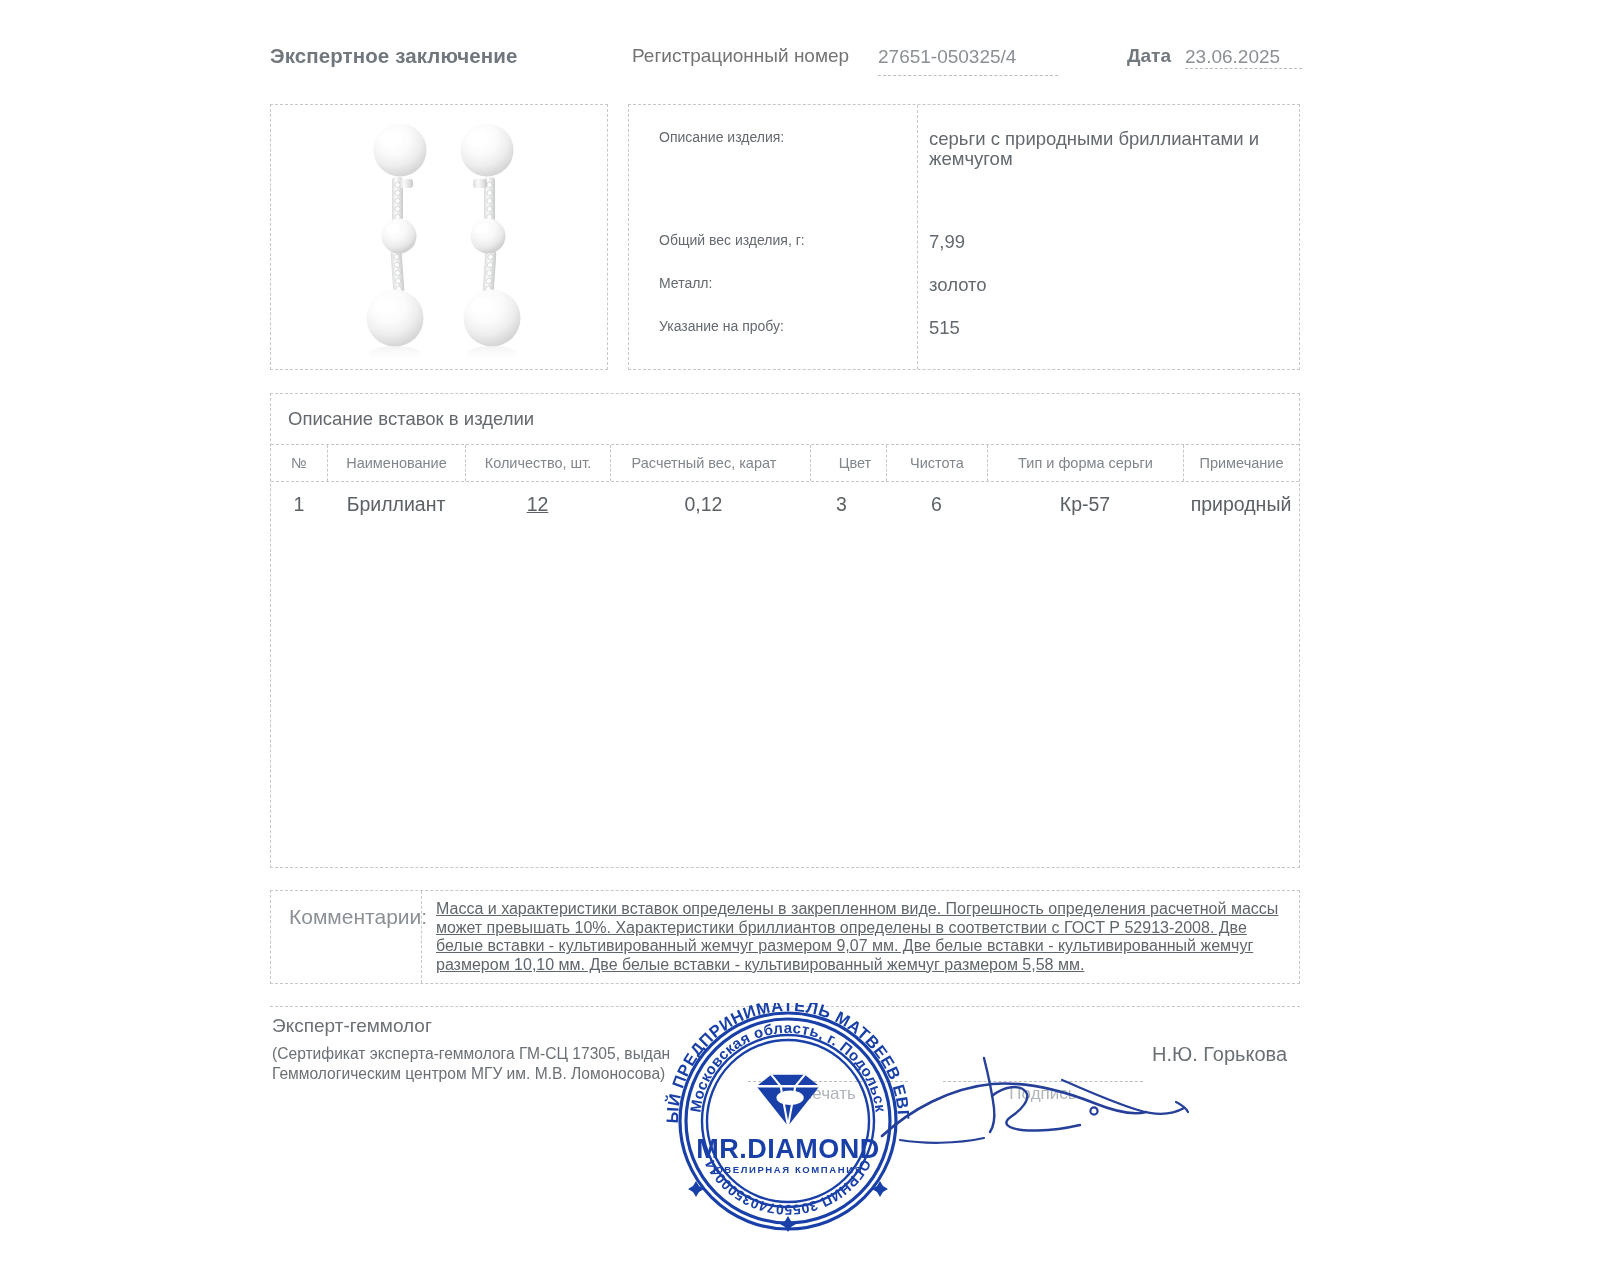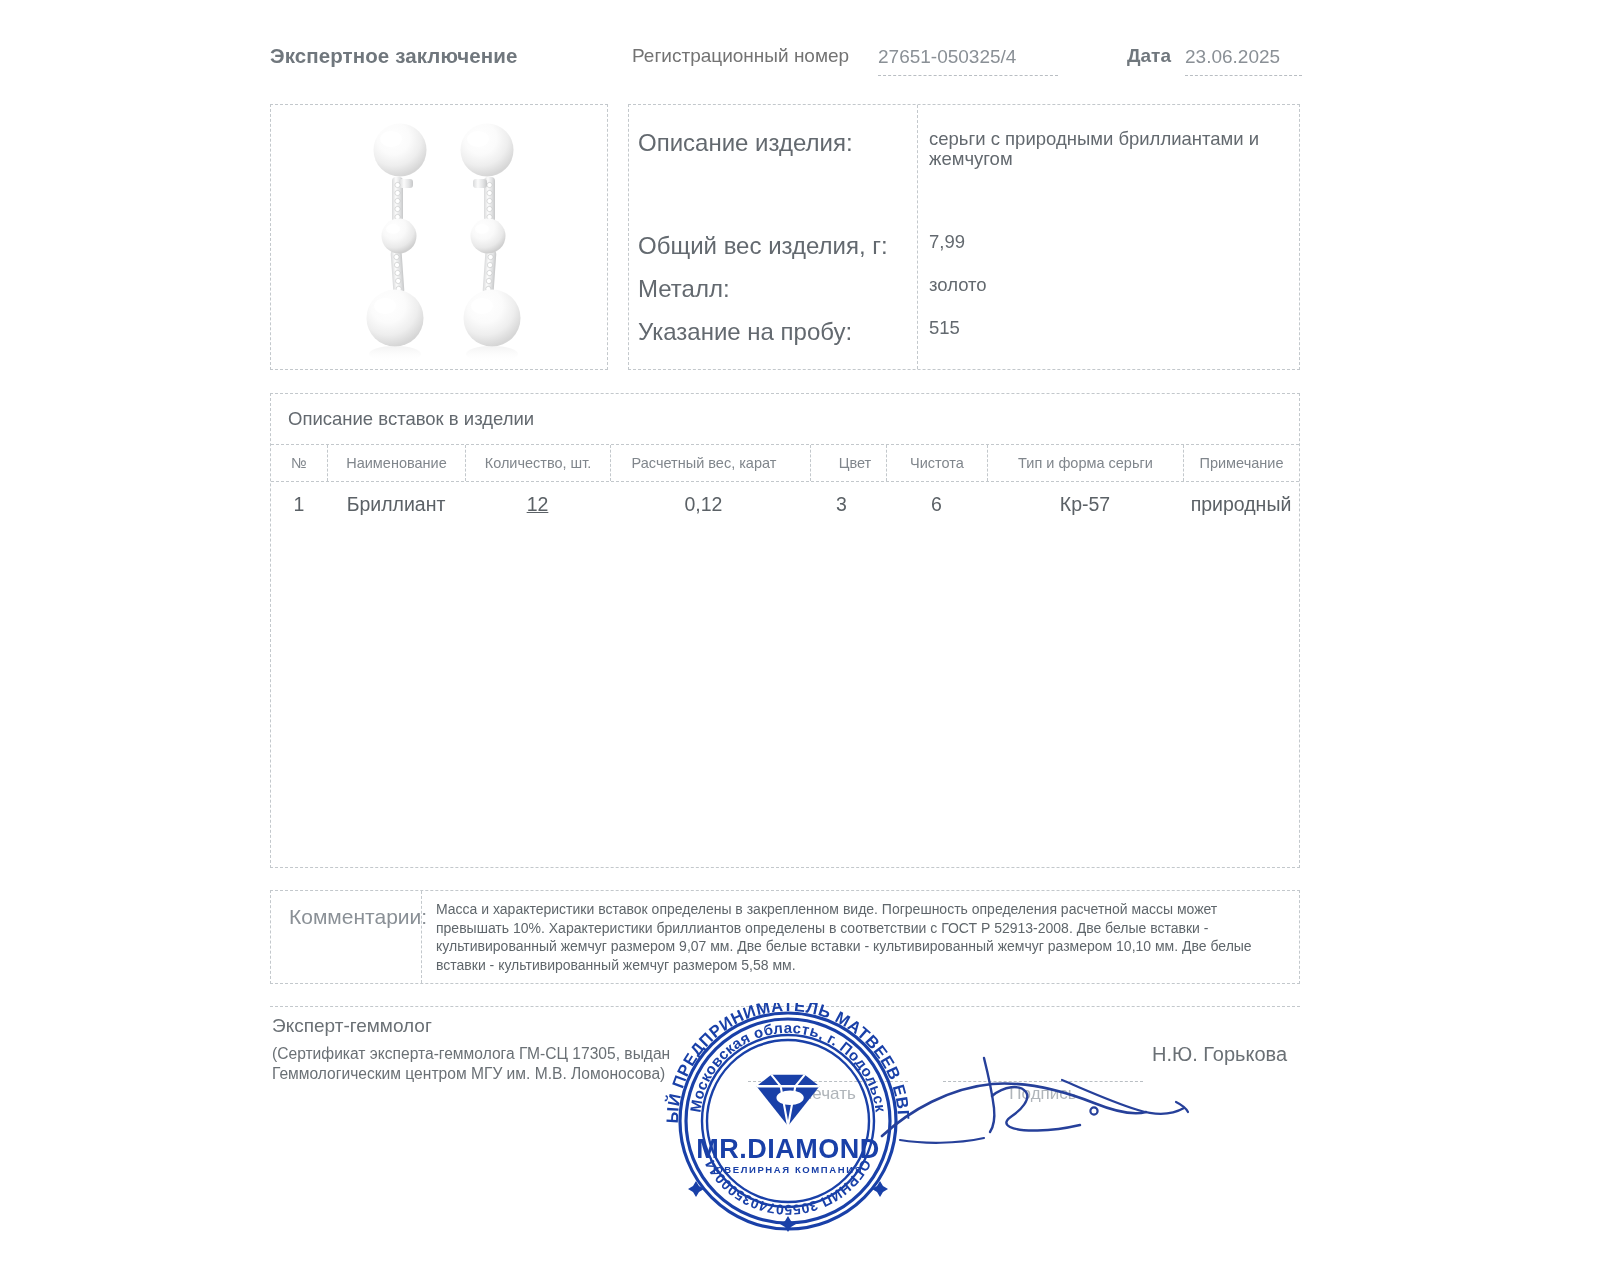--- a/index.html
+++ b/index.html
@@ -61,21 +61,20 @@
     font-weight: bold;
     color: #70777d;
   }
   .hdr-date-value {
     position: absolute;
     left: 915px; top: 8px;
     width: 117px;
     font-size: 19px;
     color: #8a9096;
     border-bottom: 1px dashed #b9bec3;
-    padding-bottom: 7px;
   }
 
   
   .photo-box {
     position: absolute;
     left: 270px;
     top: 104px;
     width: 338px;
     height: 266px;
     border: 1px dashed #c3c8cc;
@@ -97,22 +96,22 @@
     position: absolute;
     left: 288px;
     top: 0;
     bottom: 0;
     width: 0;
     border-left: 1px dashed #c3c8cc;
   }
   .spec-row { position: absolute; left: 0; width: 100%; }
   .spec-label {
     position: absolute;
-    left: 9px;
-    font-size: 24px;
+    left: 30px;
+    font-size: 14px;
     color: #63696f;
     white-space: nowrap;
     text-align: center;
   }
   .spec-value {
     position: absolute;
     left: 300px;
     right: 14px;
     font-size: 18.5px;
     color: #63696f;
@@ -201,24 +200,25 @@
     position: absolute;
     left: 150px;
     top: 0; bottom: 0;
     border-left: 1px dashed #c3c8cc;
   }
   .comments-text {
     position: absolute;
     left: 165px;
     right: 12px;
     top: 9px;
-    font-size: 14px;
+    font-size: 16px;
     line-height: 18.6px;
     color: #5f666b;
     text-align: left;
+    text-decoration: underline;
   }
 
   
   .footer-hline {
     position: absolute;
     left: 270px;
     top: 1006px;
     width: 1030px;
     border-top: 1px dashed #c3c8cc;
   }

